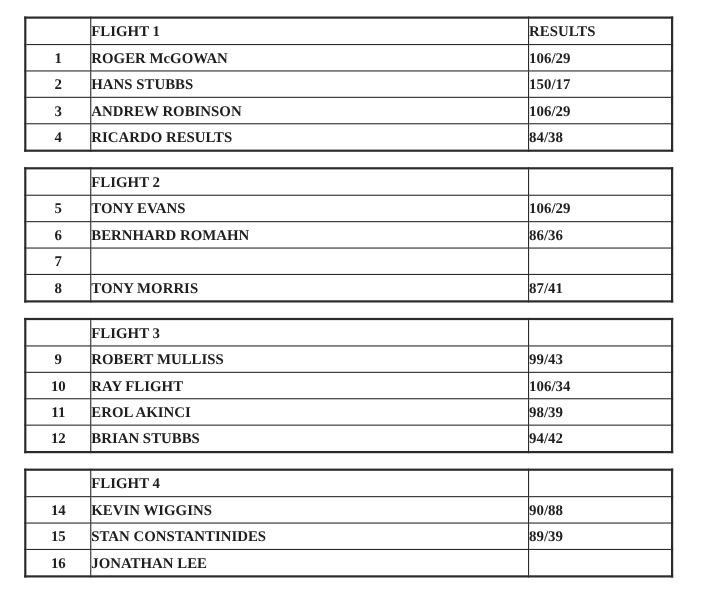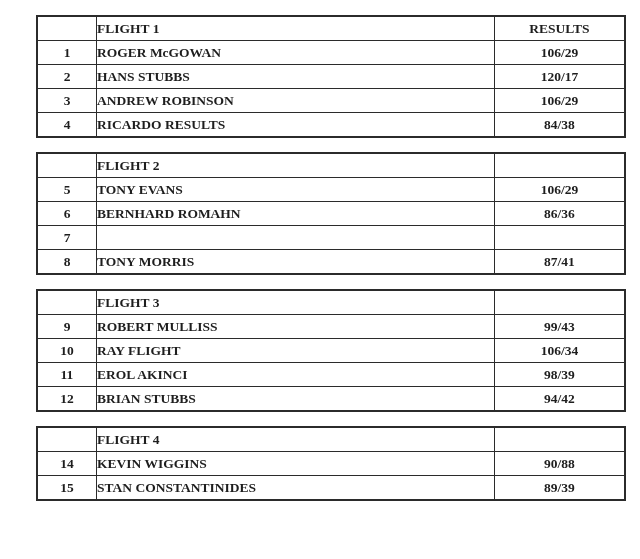--- a/index.html
+++ b/index.html
@@ -13,37 +13,37 @@
     overflow: hidden;
     font-family: "Liberation Serif", serif;
   }
   .page {
     padding-top: 15px;
   }
   table.flight-table {
     border-collapse: collapse;
     table-layout: fixed;
     width: 590px;
-    margin: 0 0 14px 36px;
+    margin: 0 0 14px 22px;
     border: 2px solid #2b2b2b;
   }
   table.flight-table td {
     border: 1px solid #2b2b2b;
     height: 23px;
     padding: 0;
     font-weight: bold;
     font-size: 13.5px;
     color: #1e1e1e;
     white-space: nowrap;
     overflow: hidden;
     line-height: 23px;
   }
   td.col-num    { width: 58px;  text-align: center; }
   td.col-name   { width: 397px; text-align: left; padding-left: 6px; }
-  td.col-result { width: 129px; text-align: center; }
+  td.col-result { width: 129px; text-align: left; }
 </style>
 </head>
 <body>
 
 <div class="page">
 
   <table class="flight-table">
     <tbody>
         <tr>
       <td class="col-num"></td>
@@ -51,21 +51,21 @@
       <td class="col-result">RESULTS</td>
     </tr>
     <tr>
       <td class="col-num">1</td>
       <td class="col-name">ROGER McGOWAN</td>
       <td class="col-result">106/29</td>
     </tr>
     <tr>
       <td class="col-num">2</td>
       <td class="col-name">HANS STUBBS</td>
-      <td class="col-result">120/17</td>
+      <td class="col-result">150/17</td>
     </tr>
     <tr>
       <td class="col-num">3</td>
       <td class="col-name">ANDREW ROBINSON</td>
       <td class="col-result">106/29</td>
     </tr>
     <tr>
       <td class="col-num">4</td>
       <td class="col-name">RICARDO RESULTS</td>
       <td class="col-result">84/38</td>
@@ -143,16 +143,21 @@
     <tr>
       <td class="col-num">14</td>
       <td class="col-name">KEVIN WIGGINS</td>
       <td class="col-result">90/88</td>
     </tr>
     <tr>
       <td class="col-num">15</td>
       <td class="col-name">STAN CONSTANTINIDES</td>
       <td class="col-result">89/39</td>
     </tr>
+    <tr>
+      <td class="col-num">16</td>
+      <td class="col-name">JONATHAN LEE</td>
+      <td class="col-result"></td>
+    </tr>
   </tbody>
     </table>
 
 </div>
 
 </body></html>

